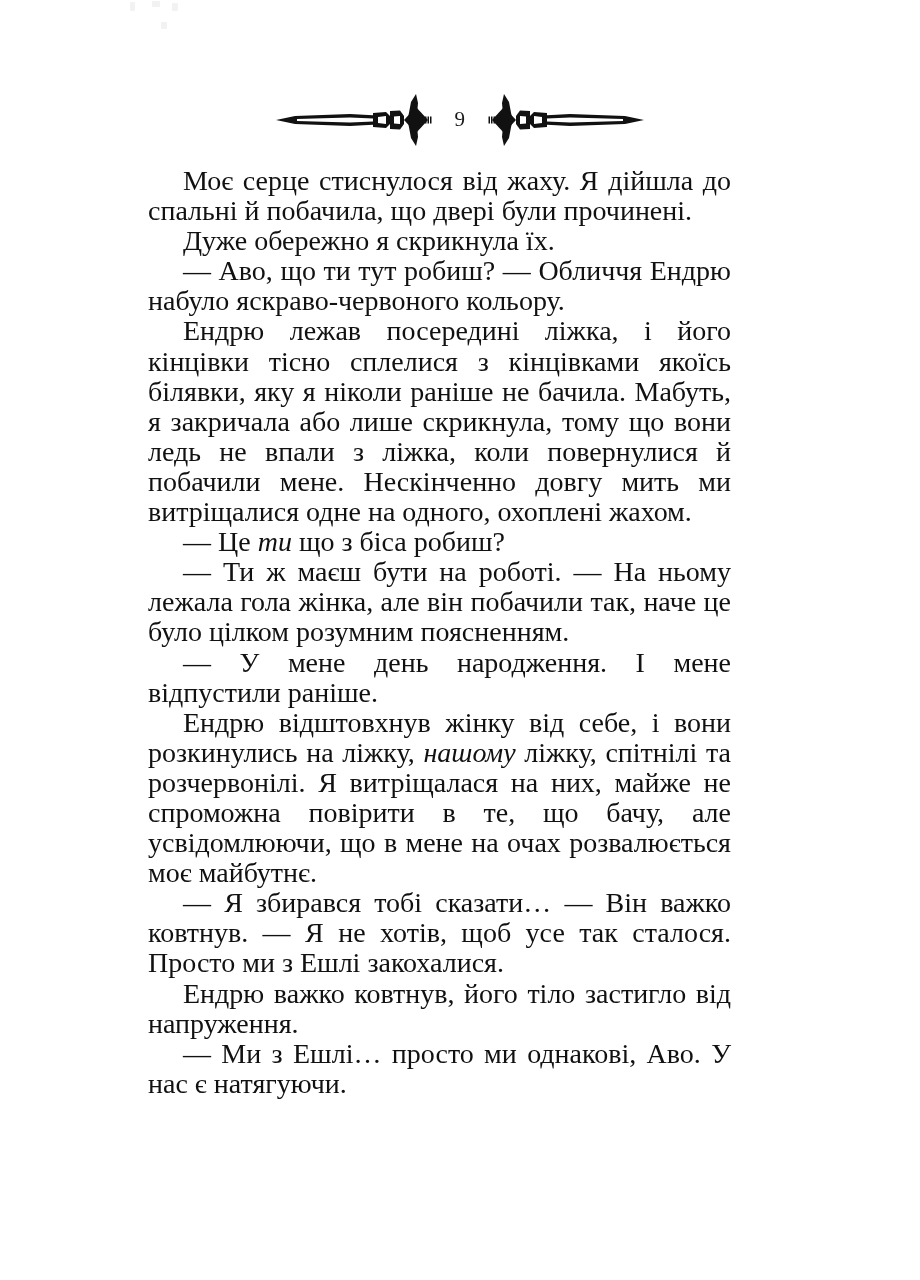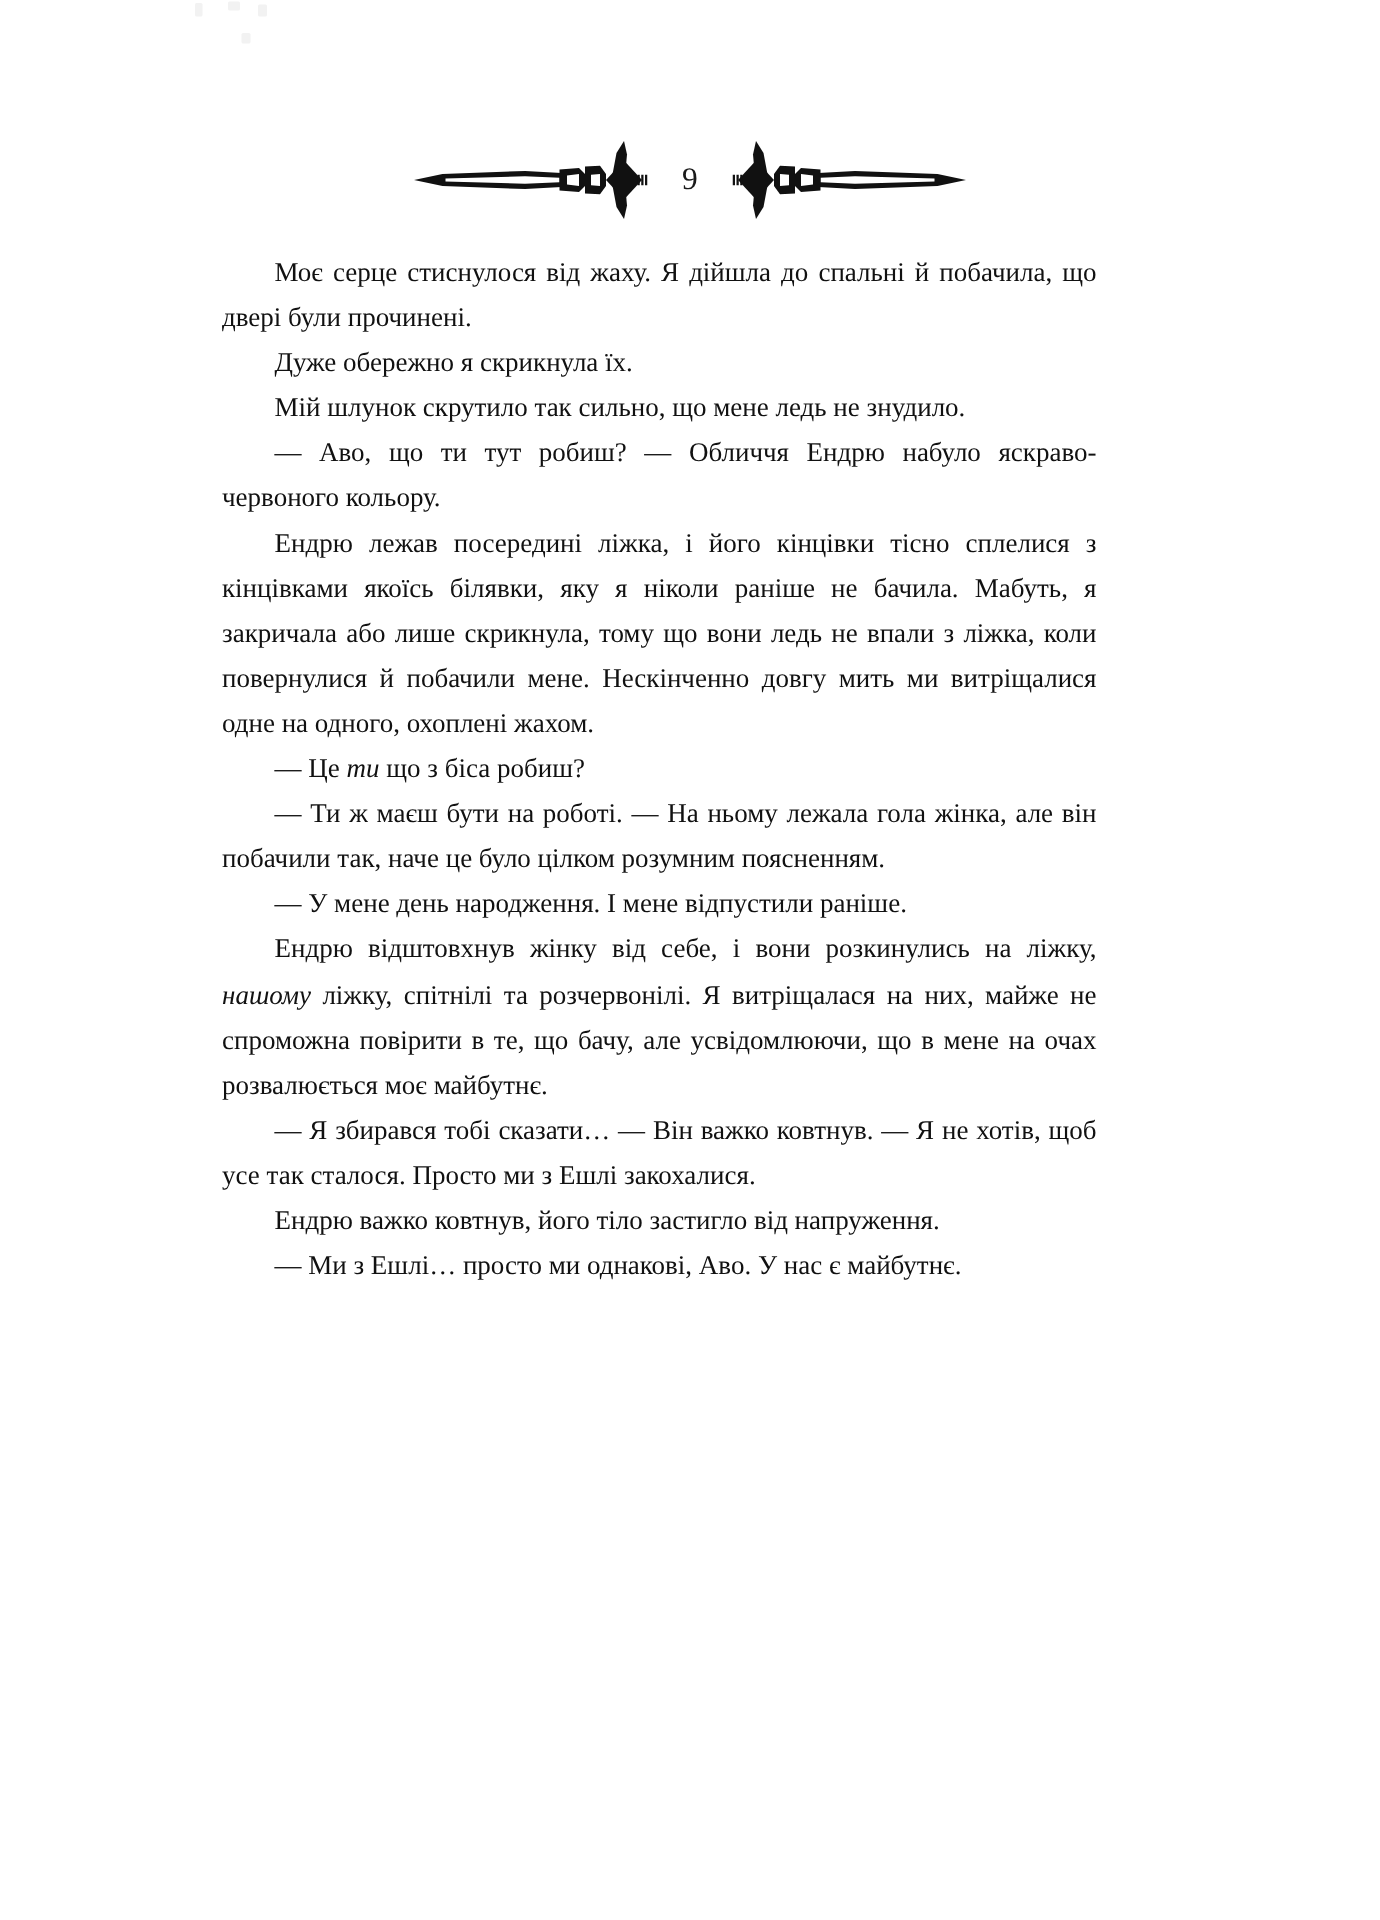--- a/index.html
+++ b/index.html
@@ -51,21 +51,21 @@
     padding-bottom: 2px;
   }
 
   
   .body-text {
     position: absolute;
     top: 166px;
     left: 148px;
     width: 583px;
     font-family: "Liberation Serif", "DejaVu Serif", serif;
-    font-size: 18px;
+    font-size: 28px;
     line-height: 30.1px;
     color: #111111;
     text-align: justify;
     text-justify: inter-word;
     hyphens: manual;
     -webkit-hyphens: manual;
   }
 
   .body-text p {
     margin: 0;
@@ -150,25 +150,24 @@
         <rect x="305" y="45" width="3" height="14"></rect>
         <rect x="310" y="45" width="3" height="14"></rect>
       </g>
     </svg>
 
   </div>
 
   <div class="body-text">
     <p>Моє серце стиснулося від жаху. Я дійшла до спальні й побачила, що двері були прочинені.</p>
     <p class="last-line-flush">Дуже обережно я скрикнула їх.</p>
-    <p>Мій шлунок скрутило так сильно, що мене ледь не знудило.</p>
     <p>— Аво, що ти тут робиш? — Обличчя Ендрю набуло яскраво-червоного кольору.</p>
     <p>Ендрю лежав посередині ліжка, і його кінцівки тісно сплелися з кінцівками якоїсь білявки, яку я ніколи раніше не бачила. Мабуть, я закричала або лише скрикнула, тому що вони ледь не впали з ліжка, коли повернулися й побачили мене. Нескінченно довгу мить ми витріщалися одне на одного, охоплені жахом.</p>
     <p class="last-line-flush">— Це <em>ти</em> що з біса робиш?</p>
     <p>— Ти ж маєш бути на роботі. — На ньому лежала гола жінка, але він побачили так, наче це було цілком розумним поясненням.</p>
     <p class="last-line-flush">— У мене день народження. І мене відпустили раніше.</p>
     <p>Ендрю відштовхнув жінку від себе, і вони розкинулись на ліжку, <em>нашому</em> ліжку, спітнілі та розчервонілі. Я витріщалася на них, майже не спроможна повірити в те, що бачу, але усвідомлюючи, що в мене на очах розвалюється моє майбутнє.</p>
     <p>— Я збирався тобі сказати… — Він важко ковтнув. — Я не хотів, щоб усе так сталося. Просто ми з Ешлі закохалися.</p>
     <p class="last-line-flush">Ендрю важко ковтнув, його тіло застигло від напруження.</p>
-    <p>— Ми з Ешлі… просто ми однакові, Аво. У нас є майбутнє.</p>
+    <p>— Ми з Ешлі… просто ми однакові, Аво. У нас є натягуючи.</p>
   </div>
 
 </div>
 
 </body></html>

